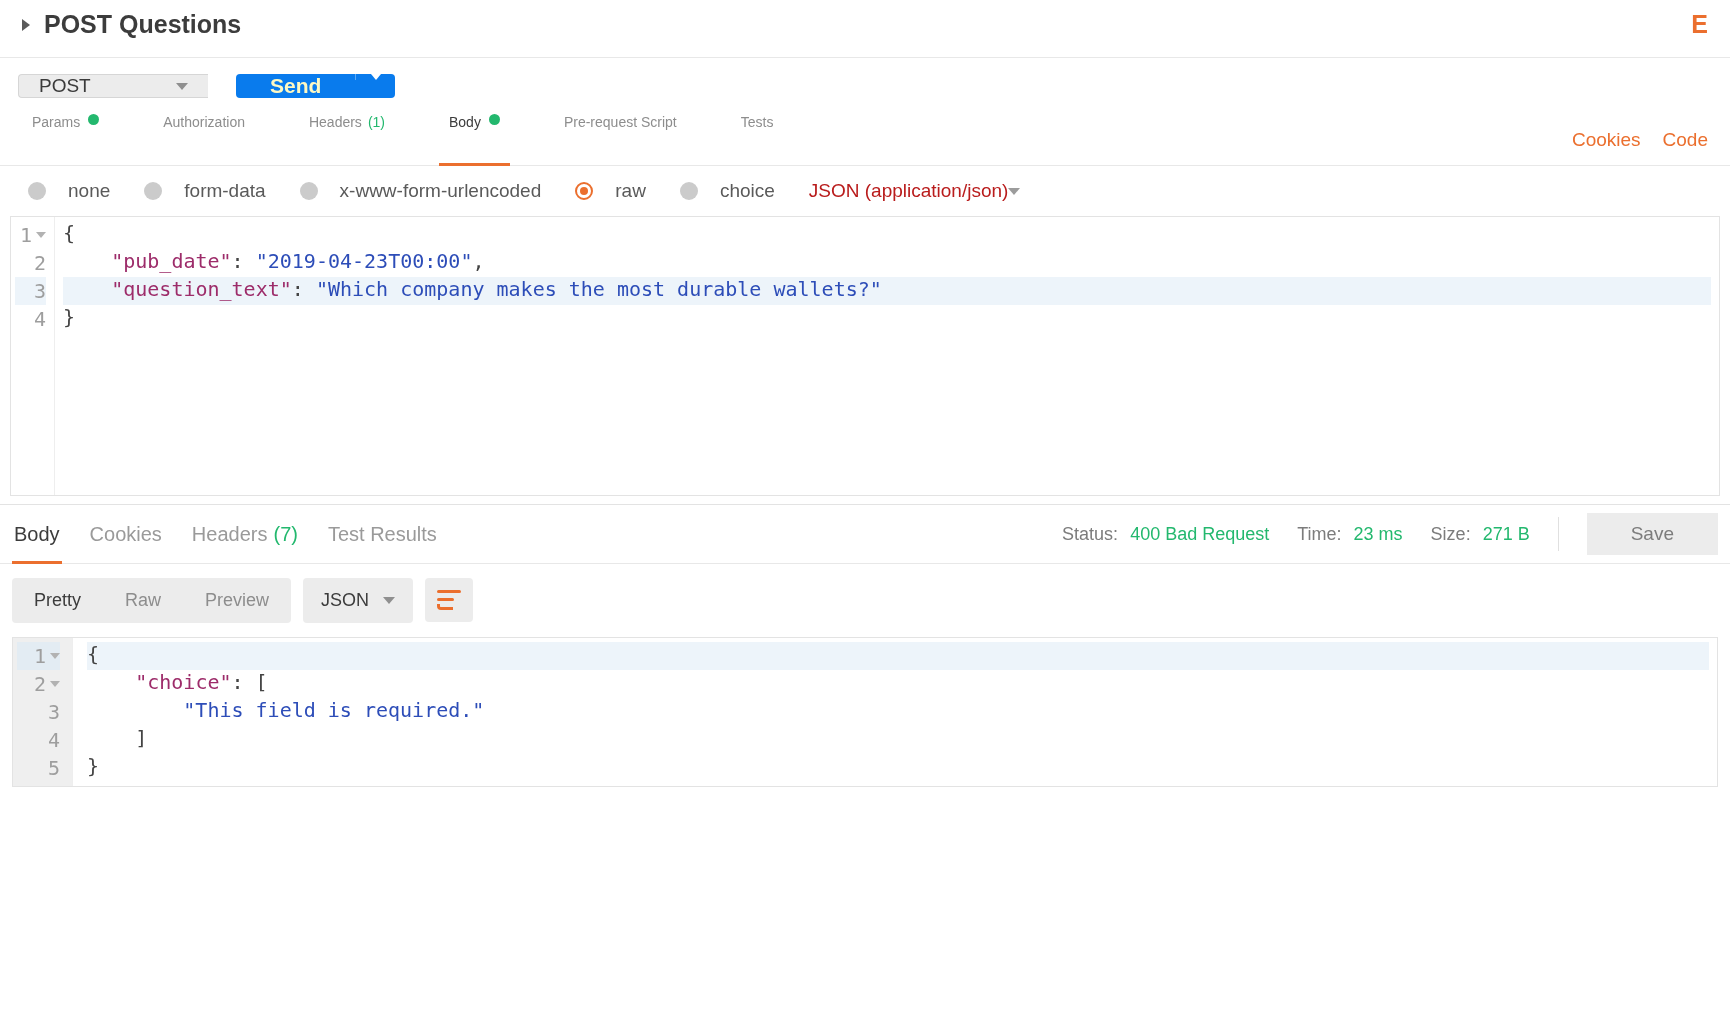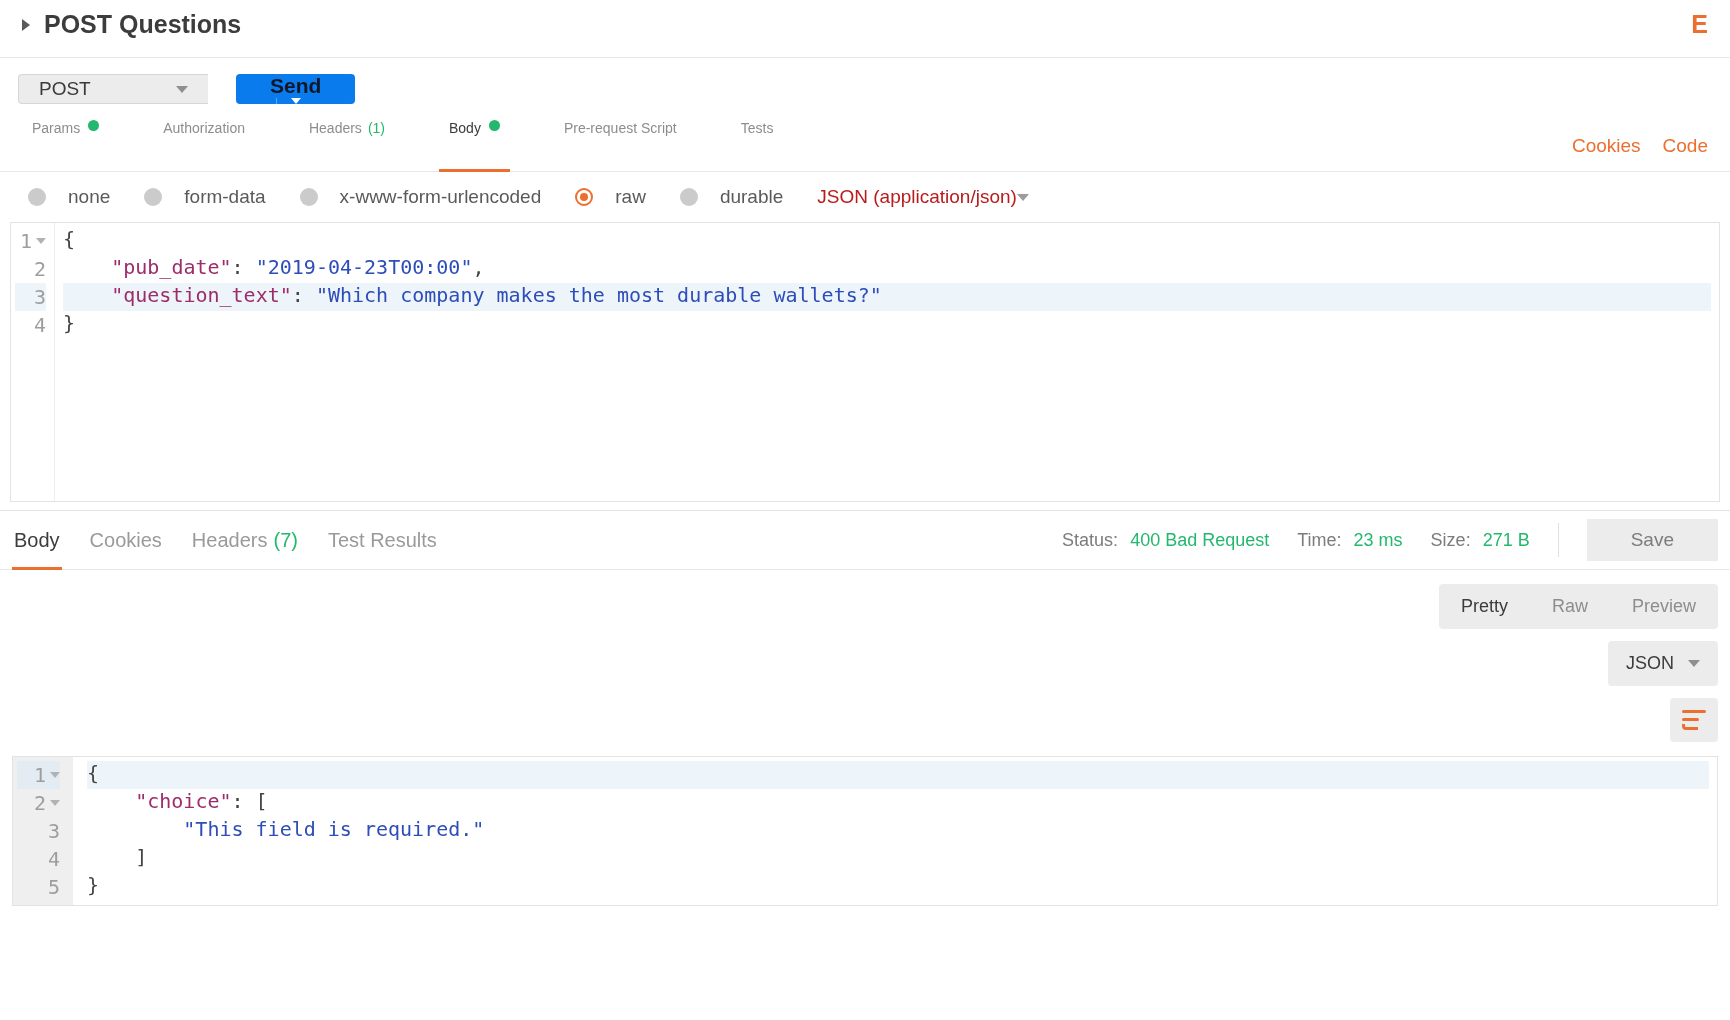--- a/index.html
+++ b/index.html
@@ -70,28 +70,27 @@
   display: flex;
   align-items: center;
   padding: 0 20px;
   height: 56px;
   font-size: 21px;
   color: #565656;
   margin-left: -18px;
 }
 .send-btn {
   background: #097bed;
-  color: #0f172a;
+  color: #fef9c3;
   border-radius: 4px;
   display: flex;
-  align-items: center;
+  align-items: flex-start;
   font-size: 21px;
   font-weight: 600;
   overflow: hidden;
-  flex-direction: column;
 }
 .send-main { padding: 0 34px; display: flex; align-items: center; }
 .send-drop { border-left: 1px solid rgba(255,255,255,.35); width: 40px; display: flex; align-items: center; justify-content: center; }
 .send-drop .chev {
   width: 0; height: 0;
   border-left: 5px solid transparent;
   border-right: 5px solid transparent;
   border-top: 6px solid #fff;
 }
 .tabs-row {
@@ -214,24 +213,23 @@
 .divider { width: 1px; height: 34px; background: #e0e0e0; }
 .save-btn {
   background: #ececec;
   color: #7c7c7c;
   border-radius: 0;
   padding: 10px 44px;
   font-size: 19px;
 }
 .view-toolbar {
   display: flex;
-  align-items: flex-end;
+  align-items: flex-start;
   gap: 12px;
   padding: 14px 12px;
-  flex-direction: column;
 }
 .seg {
   display: flex;
   background: #ececec;
   border-radius: 4px;
   overflow: hidden;
 }
 .seg-btn {
   padding: 12px 22px;
   font-size: 18px;
@@ -346,21 +344,21 @@
   <div class="radio-opt">
     <span class="radio-circle"></span>
     <span>x-www-form-urlencoded</span>
   </div>
   <div class="radio-opt">
     <span class="radio-circle sel"></span>
     <span>raw</span>
   </div>
   <div class="radio-opt">
     <span class="radio-circle"></span>
-    <span>durable</span>
+    <span>choice</span>
   </div>
   <div class="body-type-select">
     <span>JSON (application/json)</span>
     <span class="chev"></span>
   </div>
 </div>
 
 <div class="editor">
   <div class="gutter">
     <div class="ln">1<span class="fold"></span></div>

